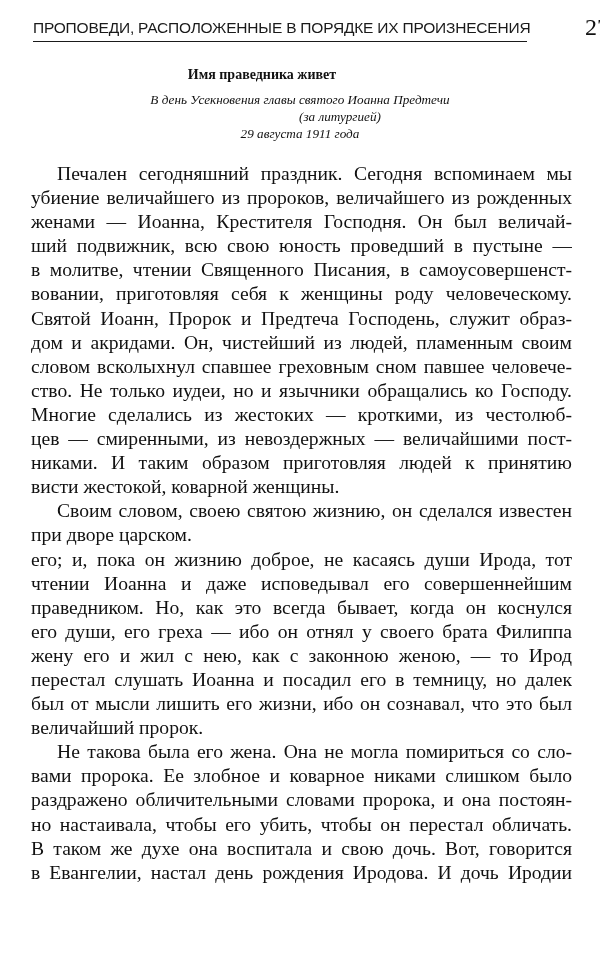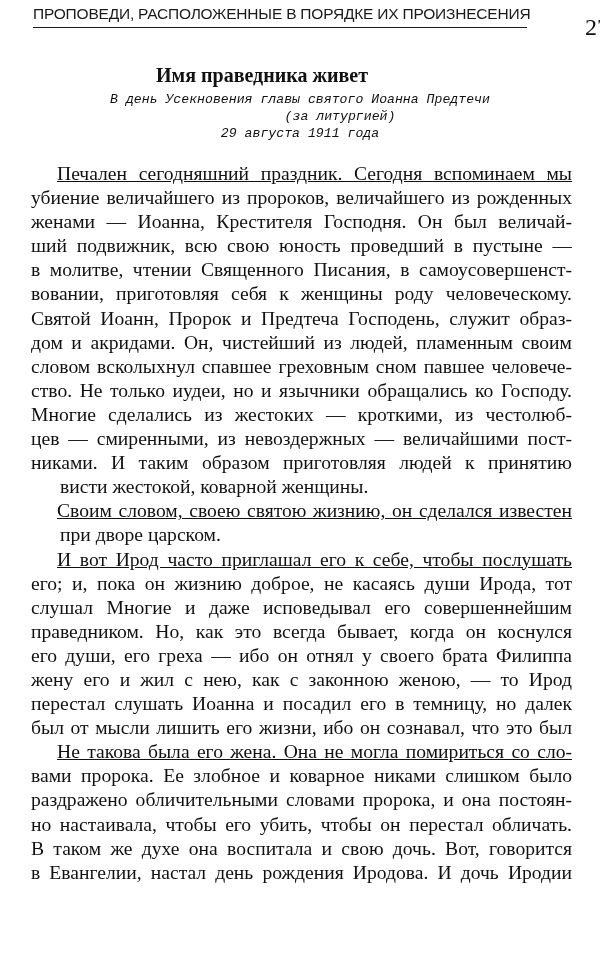--- a/index.html
+++ b/index.html
@@ -11,21 +11,21 @@
     width: 600px;
     height: 963px;
     position: relative;
     overflow: hidden;
     color: #111111;
     font-family: "Liberation Serif", "DejaVu Serif", serif;
   }
   .running-head {
     position: absolute;
     left: 33px;
-    top: 0;
+    top: 14px;
     width: 494px;
     height: 27px;
     border-bottom: 1.5px solid #1a1a1a;
     font-family: "Liberation Sans", "DejaVu Sans", sans-serif;
     font-size: 15.5px;
     letter-spacing: -0.2px;
     line-height: 27px;
     white-space: nowrap;
     text-align: right;
     color: #1a1a1a;
@@ -39,32 +39,31 @@
     color: #111;
     margin-left: 46px;
   }
   .title {
     position: absolute;
     left: 0;
     top: 63px;
     width: 524px;
     text-align: center;
     font-weight: bold;
-    font-size: 20px;
+    font-size: 14px;
     line-height: 24px;
   }
   .subtitle {
     position: absolute;
     left: 0;
     width: 600px;
     text-align: center;
     font-style: italic;
     font-size: 13.2px;
     line-height: 17px;
-    font-family: Liberation Mono, monospace;
   }
   .sub1 { top: 91px; }
   .sub2 { top: 108px; margin-left: 40px; }
   .sub3 { top: 125px; }
 
   .body-text {
     position: absolute;
     left: 31px;
     top: 162px;
     width: 541px;
@@ -72,22 +71,22 @@
     line-height: 24.1px;
   }
   .line {
     display: block;
     height: 24.1px;
     white-space: nowrap;
     text-align: justify;
     text-align-last: justify;
     overflow: hidden;
   }
-  .line.indent { padding-left: 26px; text-decoration: underline; }
-  .line.last { text-align-last: left; margin-left: 29px; }
+  .line.indent { padding-left: 26px; }
+  .line.last { text-align-last: left; }
 </style>
 </head>
 <body>
 
 <div class="running-head">ПРОПОВЕДИ, РАСПОЛОЖЕННЫЕ В ПОРЯДКЕ ИХ ПРОИЗНЕСЕНИЯ</div>
 <div class="page-number">275</div>
 
 <div class="title">Имя праведника живет</div>
 <div class="subtitle sub1">В день Усекновения главы святого Иоанна Предтечи</div>
 <div class="subtitle sub2">(за литургией)</div>
@@ -111,28 +110,28 @@
     <span class="line">никами. И таким образом приготовляя людей к принятию</span>
     <span class="line last">висти жестокой, коварной женщины.</span>
   </div>
 
   <div>
     <span class="line indent">Своим словом, своею святою жизнию, он сделался известен</span>
     <span class="line last">при дворе царском.</span>
   </div>
 
   <div>
-    <span class="line indent">И вот Ирод часто приглашал его к себе, чтобы послушать</span>
     <span class="line">его; и, пока он жизнию доброе, не касаясь души Ирода, тот</span>
-    <span class="line">слушал Многие и даже исповедывал его совершеннейшим</span>
+    <span class="line">чтении Иоанна и даже исповедывал его совершеннейшим</span>
     <span class="line">праведником. Но, как это всегда бывает, когда он коснулся</span>
     <span class="line">его души, его греха — ибо он отнял у своего брата Филиппа</span>
     <span class="line">жену его и жил с нею, как с законною женою, — то Ирод</span>
     <span class="line">перестал слушать Иоанна и посадил его в темницу, но далек</span>
     <span class="line">был от мысли лишить его жизни, ибо он сознавал, что это был</span>
+    <span class="line last">величайший пророк.</span>
   </div>
 
   <div>
     <span class="line indent">Не такова была его жена. Она не могла помириться со сло-</span>
     <span class="line">вами пророка. Ее злобное и коварное никами слишком было</span>
     <span class="line">раздражено обличительными словами пророка, и она постоян-</span>
     <span class="line">но настаивала, чтобы его убить, чтобы он перестал обличать.</span>
     <span class="line">В таком же духе она воспитала и свою дочь. Вот, говорится</span>
     <span class="line">в Евангелии, настал день рождения Иродова. И дочь Иродии</span>
   </div>

